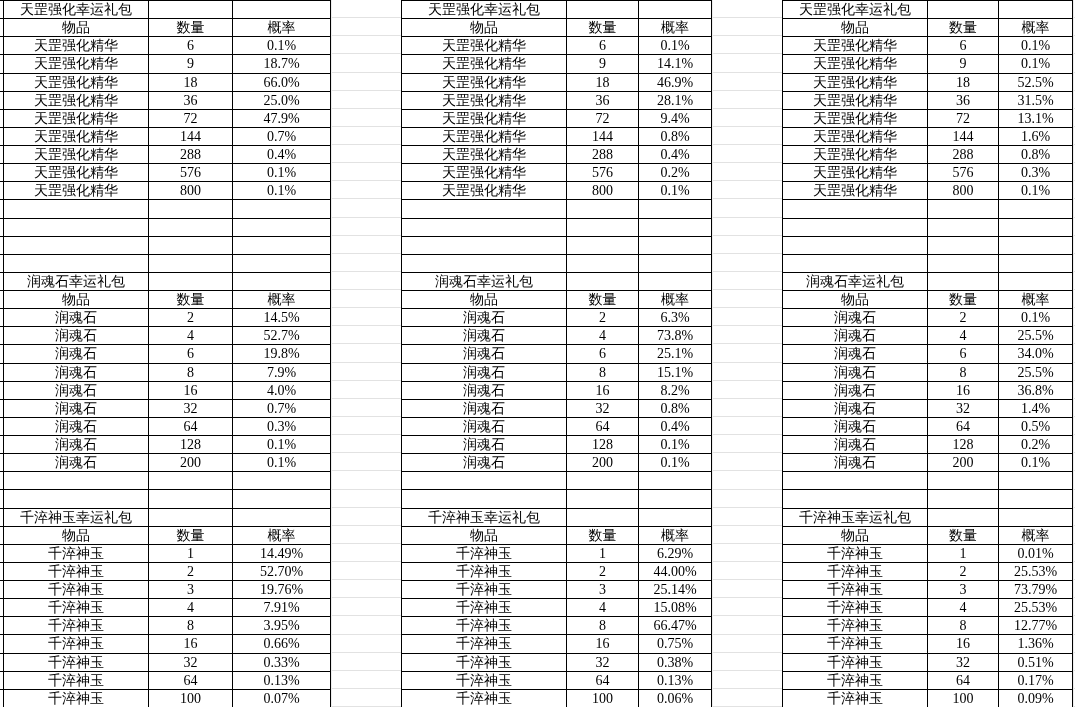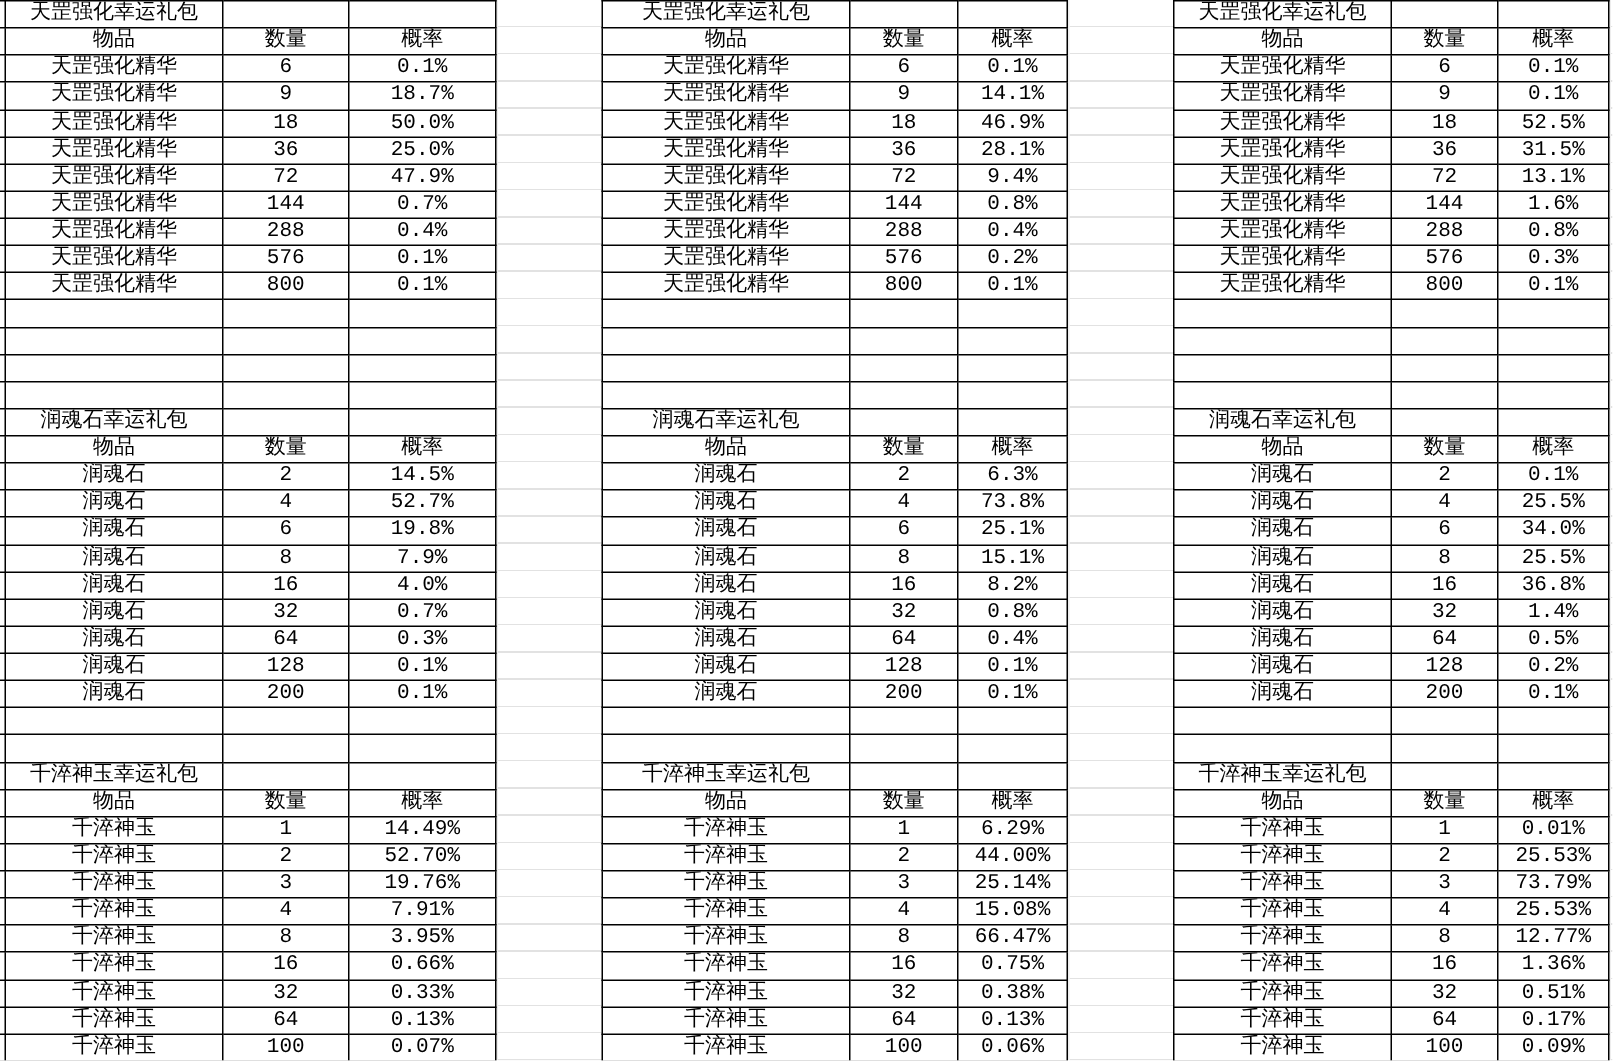--- a/index.html
+++ b/index.html
@@ -1,18 +1,18 @@
 <!DOCTYPE html>
 <html><head>
 <meta charset="utf-8">
 <style>
   html,body{margin:0;padding:0;background:#fff;}
   .sheet{
     position:relative;width:1075px;height:707px;background:#ffffff;overflow:hidden;
-    font-family:Liberation Mono, monospace;
+    font-family:Liberation Serif, serif;
     font-size:14px;color:#000;
   }
   
   .grid-margin{
     position:absolute;top:0;height:707px;
     background:repeating-linear-gradient(to bottom,
       transparent 0px, transparent 17.13px,
       #e2e2e2 17.13px, #e2e2e2 18.13px);
     border-left:1px solid #ededed;
   }
@@ -79,21 +79,21 @@
         <tr>
           <td class="sliver"></td>
           <td>天罡强化精华</td>
           <td>9</td>
           <td>18.7%</td>
         </tr>
         <tr>
           <td class="sliver"></td>
           <td>天罡强化精华</td>
           <td>18</td>
-          <td>50.0%</td>
+          <td>66.0%</td>
         </tr>
         <tr>
           <td class="sliver"></td>
           <td>天罡强化精华</td>
           <td>36</td>
           <td>25.0%</td>
         </tr>
         <tr>
           <td class="sliver"></td>
           <td>天罡强化精华</td>

